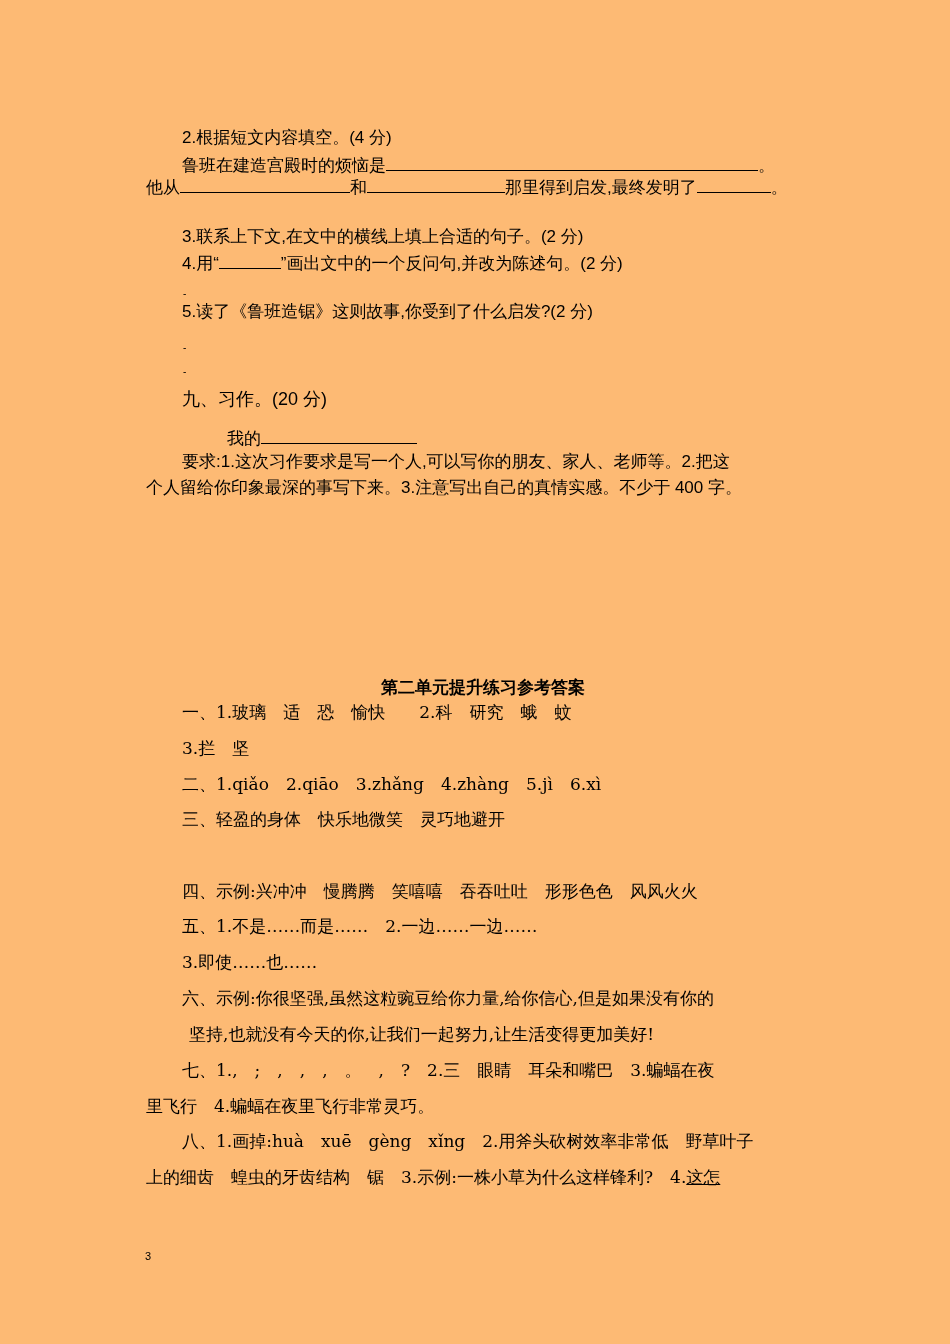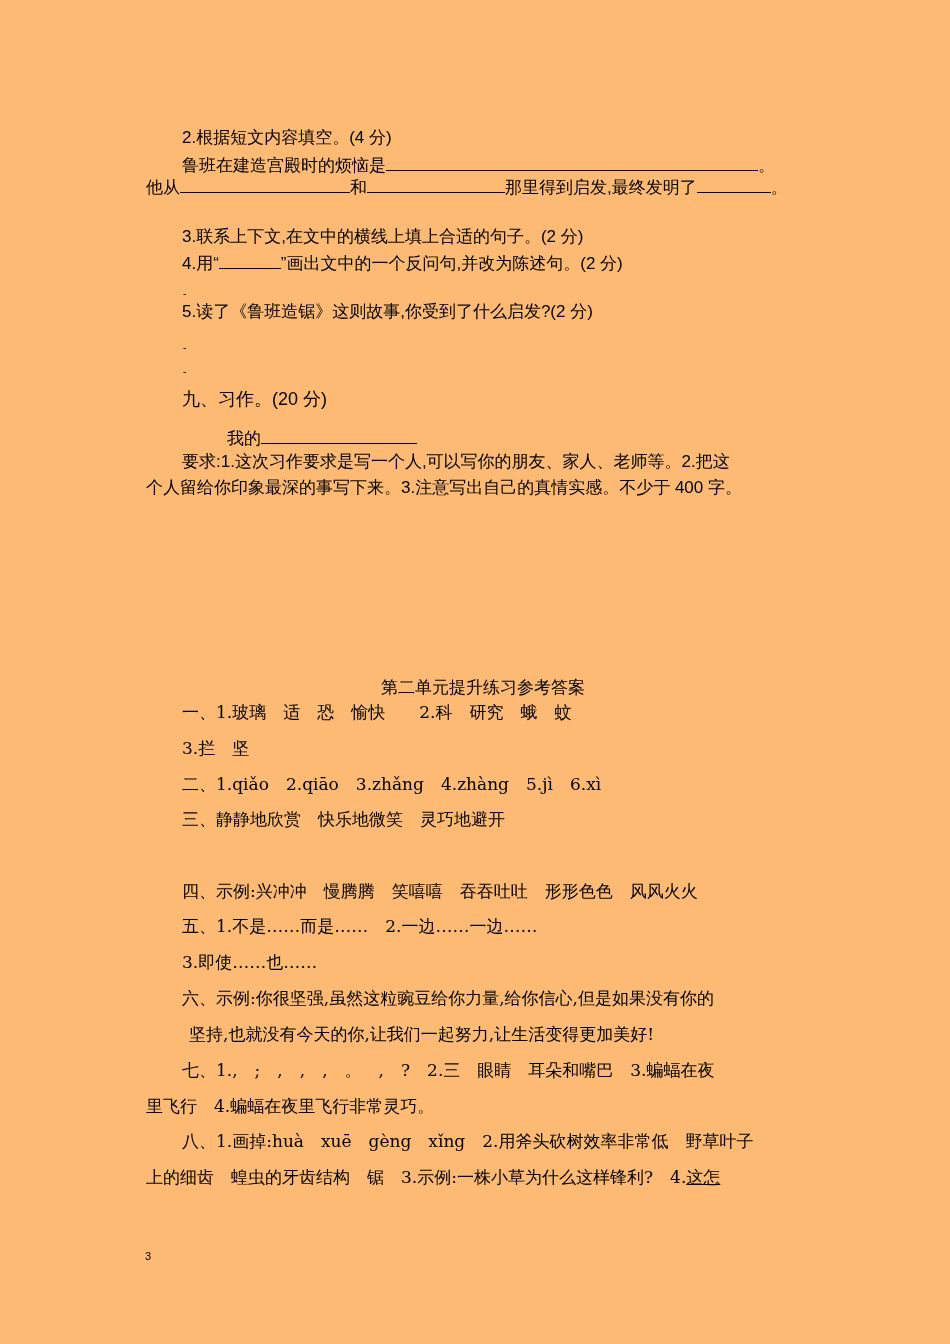--- a/index.html
+++ b/index.html
@@ -3,21 +3,21 @@
   <meta charset="utf-8">
   <style>
     html, body { margin: 0; padding: 0; background: #ffffff; }
     body { width: 950px; height: 1344px; position: relative; overflow: hidden; color: #000; }
     .page { position: absolute; left: 0; top: 0; width: 950px; height: 1344px; background: #fdba74; }
     .ln { position: absolute; white-space: nowrap; font-size: 17px; line-height: 22px; }
     .sans { font-family: "Liberation Sans", "DejaVu Sans", sans-serif; }
     .serif { font-family: "DejaVu Serif", "Liberation Serif", serif; font-size: 17px; }
     .blank { display: inline-block; border-bottom: 1px solid #000; height: 16px; vertical-align: baseline; }
     .heading { font-size: 18px; }
-    .title { font-weight: normal; font-size: 17px; }
+    .title { font-weight: bold; font-size: 17px; }
     .dash { position: absolute; font-size: 10px; line-height: 10px; font-family: "Liberation Sans", sans-serif; }
     .pnum { position: absolute; font-size: 11px; font-family: "Liberation Sans", sans-serif; }
     .ul { text-decoration: underline; }
   </style>
 </head>
 <body>
 
 <div class="page">
 
   <div class="ln sans" style="left:182px; top:127px;">2.根据短文内容填空。(4 分)</div>
@@ -43,21 +43,21 @@
   <div class="ln sans" style="left:182px; top:427px;margin-left:45px;">
     <span>我的</span><span class="blank" style="width:156px;"></span>
   </div>
   <div class="ln sans" style="left:182px; top:451px;">要求:1.这次习作要求是写一个人,可以写你的朋友、家人、老师等。2.把这</div>
   <div class="ln sans" style="left:146px; top:477px;">个人留给你印象最深的事写下来。3.注意写出自己的真情实感。不少于 400 字。</div>
 
   <div class="ln sans title" style="left:381px; top:677px;">第二单元提升练习参考答案</div>
   <div class="ln serif" style="left:182px; top:701px;">一、1.玻璃　适　恐　愉快　　2.科　研究　蛾　蚊</div>
   <div class="ln serif" style="left:182px; top:737px;">3.拦　坚</div>
   <div class="ln serif" style="left:182px; top:773px;">二、1.qiǎo　2.qiāo　3.zhǎng　4.zhàng　5.jì　6.xì</div>
-  <div class="ln serif" style="left:182px; top:808px;">三、静静地欣赏　快乐地微笑　灵巧地避开</div>
+  <div class="ln serif" style="left:182px; top:808px;">三、轻盈的身体　快乐地微笑　灵巧地避开</div>
   <div class="ln serif" style="left:182px; top:880px;">四、示例:兴冲冲　慢腾腾　笑嘻嘻　吞吞吐吐　形形色色　风风火火</div>
   <div class="ln serif" style="left:182px; top:915px;">五、1.不是……而是……　2.一边……一边……</div>
   <div class="ln serif" style="left:182px; top:951px;">3.即使……也……</div>
   <div class="ln serif" style="left:182px; top:987px;">六、示例:你很坚强,虽然这粒豌豆给你力量,给你信心,但是如果没有你的</div>
   <div class="ln serif" style="left:146px; top:1023px;margin-left:43px;">坚持,也就没有今天的你,让我们一起努力,让生活变得更加美好!</div>
   <div class="ln serif" style="left:182px; top:1059px;">七、1.,　;　,　,　,　。　,　?　2.三　眼睛　耳朵和嘴巴　3.蝙蝠在夜</div>
   <div class="ln serif" style="left:146px; top:1095px;text-align:center;">里飞行　4.蝙蝠在夜里飞行非常灵巧。</div>
   <div class="ln serif" style="left:182px; top:1130px;">八、1.画掉:huà　xuē　gèng　xǐng　2.用斧头砍树效率非常低　野草叶子</div>
   <div class="ln serif" style="left:146px; top:1166px;">
     <span>上的细齿　蝗虫的牙齿结构　锯　3.示例:一株小草为什么这样锋利?　4.</span><span class="ul">这怎</span>

